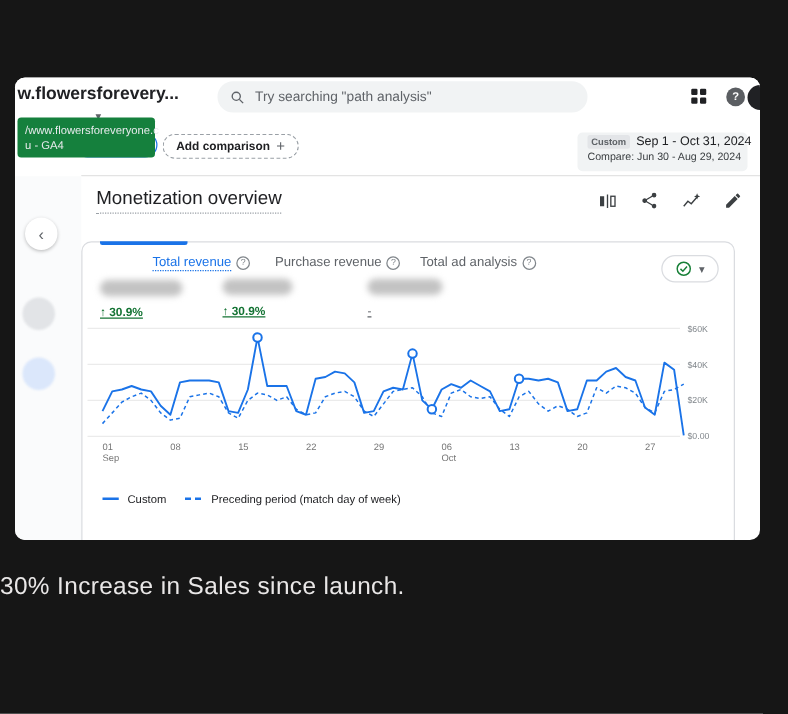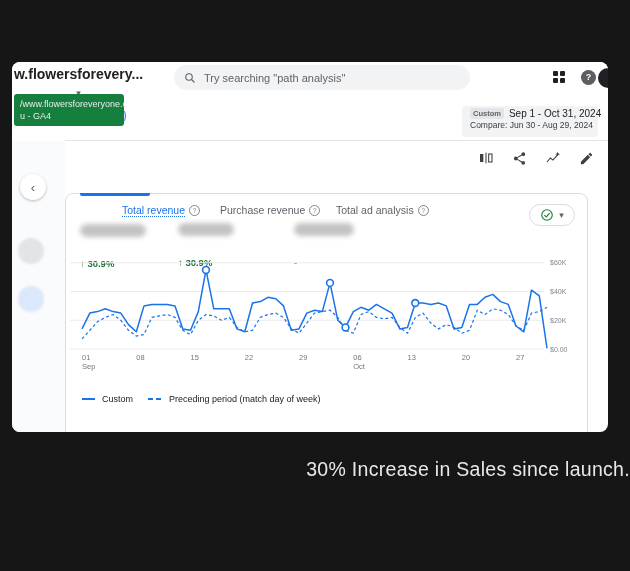--- a/index.html
+++ b/index.html
@@ -64,37 +64,37 @@
   .card { position:absolute; left:53px; top:131px; width:523px; height:250px; background:#fff;
           border:1px solid #dadce0; border-radius:8px 8px 0 0; }
   .tab-indicator { position:absolute; left:14px; top:-1px; width:70px; height:3px; background:#1a73e8; border-radius:0 0 2px 2px; }
   .metric { position:absolute; top:10px; }
   .metric .mlabel { font-size:10.5px; display:flex; align-items:center; gap:4px;margin-left:42px; }
   .metric.sel .mtext { color:#1a73e8; border-bottom:1px dotted #1a73e8; cursor:pointer; }
   .metric .mtext { color:#5f6368; }
   .q-icon { width:11px; height:11px; border:1px solid #80868b; border-radius:50%; color:#80868b; font-size:7px;
             display:inline-flex; align-items:center; justify-content:center; }
   .blur-blob { margin-top:7px; height:13px; background:#c3c3c3; border-radius:7px; filter:blur(2.5px); }
-  .mchange { margin-top:21px; font-size:9.5px; font-weight:bold; color:#137333; }
+  .mchange { margin-top:8px; font-size:9.5px; font-weight:bold; color:#137333;text-decoration:underline; }
   .mchange.dash { color:#5f6368; font-weight:normal; }
   .m0 { left:14px; } .m1 { left:112px; } .m2 { left:228px; }
   .m0 .blur-blob { width:66px; } .m1 .blur-blob { width:56px; } .m2 .blur-blob { width:60px; }
 
   .quality-pill { position:absolute; right:12px; top:10px; width:46px; height:22px; border:1px solid #dadce0;
                   border-radius:11px; display:flex; align-items:center; justify-content:center; gap:5px;
                   background:#fff; cursor:pointer; }
 
   .chart-wrap { position:absolute; left:2px; top:55px; width:520px; height:122px; }
   .legend { position:absolute; left:16px; top:200px; display:flex; align-items:center; gap:7px; }
   .legend .solid-swatch { width:13px; height:2.5px; background:#1a73e8; }
   .legend .dashed-swatch { width:14px; height:2.5px; margin-left:8px;
          background:repeating-linear-gradient(90deg,#1a73e8 0 5px,transparent 5px 8px); }
   .legend .ltext { font-size:9px; color:#202124; }
 
-  .caption { position:absolute; left:0; top:458px; width:100%; text-align:right;
+  .caption { position:absolute; left:0; top:458px; width:100%; text-align:left;
              font-size:19.5px; color:#e9e7e7; letter-spacing:.3px; }
 </style>
 </head>
 <body>
 
 <div class="window">
 
   <div class="topbar">
     <div class="property">
       <span class="pname">w.flowersforevery...</span>
@@ -120,39 +120,44 @@
   </div>
 
   <div class="tooltip">
     <div>/www.flowersforeveryone.c</div>
     <div>u - GA4</div>
   </div>
 
   <div class="chip-blue">
       <span class="dot"></span>
     </div>
+  <div class="add-comparison">
+    <span class="lbl">Add comparison</span>
+    <span class="plus">+</span>
+  </div>
   <div class="date-selector">
     <div class="ds-line1">
       <span class="ds-type">Custom</span>
       <span class="ds-range">Sep 1 - Oct 31, 2024</span>
 
     </div>
     <div class="ds-compare">Compare: Jun 30 - Aug 29, 2024</div>
   </div>
 
   <div class="divider"></div>
 
   <div class="left-rail"></div>
   <div class="collapse-btn">
     <span>‹</span>
   </div>
   <div class="rail-circle gray"></div>
   <div class="rail-circle blue"></div>
 
   <div class="title-row">
+    <span class="report-title">Monetization overview</span>
     <div class="title-icons">
       <svg width="16" height="16" viewBox="0 0 24 24">
         <rect x="3" y="6" width="5" height="12" fill="#3c4043"></rect>
         <line x1="12" y1="4" x2="12" y2="20" stroke="#3c4043" stroke-width="1.6"></line>
         <rect x="16" y="6" width="5" height="12" fill="none" stroke="#3c4043" stroke-width="1.6"></rect>
       </svg>
       <svg width="15" height="15" viewBox="0 0 24 24">
         <path fill="#3c4043" d="M18 16.08c-.76 0-1.44.3-1.96.77L8.91 12.7c.05-.23.09-.46.09-.7s-.04-.47-.09-.7l7.05-4.11c.54.5 1.25.81 2.04.81a3 3 0 1 0-3-3c0 .24.04.47.09.7L8.04 9.81A2.99 2.99 0 0 0 3 12a3 3 0 0 0 5.04 2.19l7.12 4.16c-.05.21-.08.43-.08.65a2.92 2.92 0 1 0 2.92-2.92z"></path>
       </svg>
       <svg width="16" height="16" viewBox="0 0 24 24">

